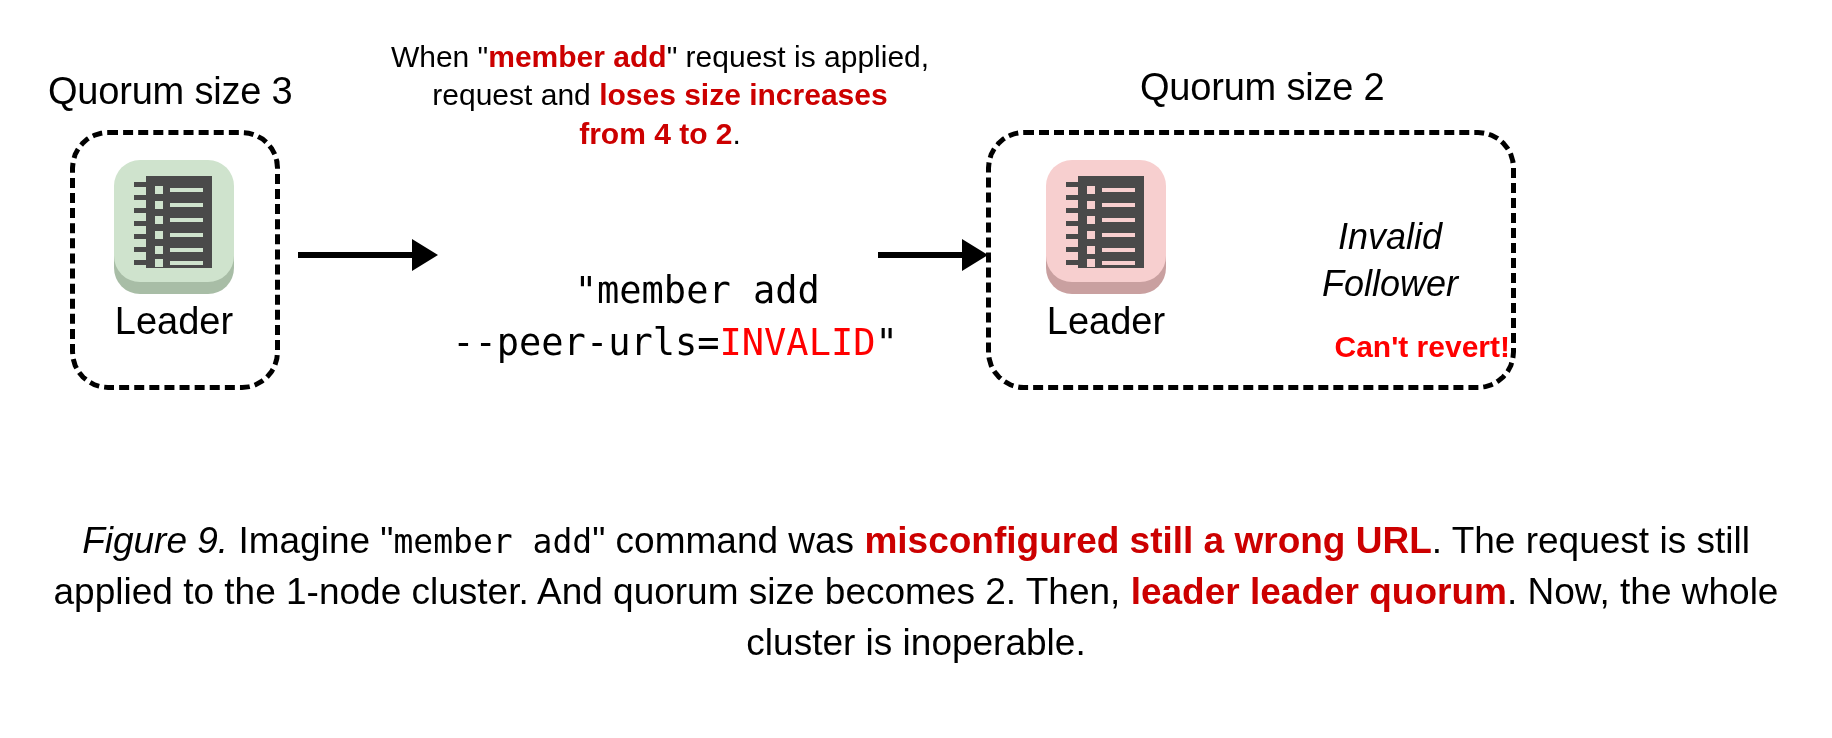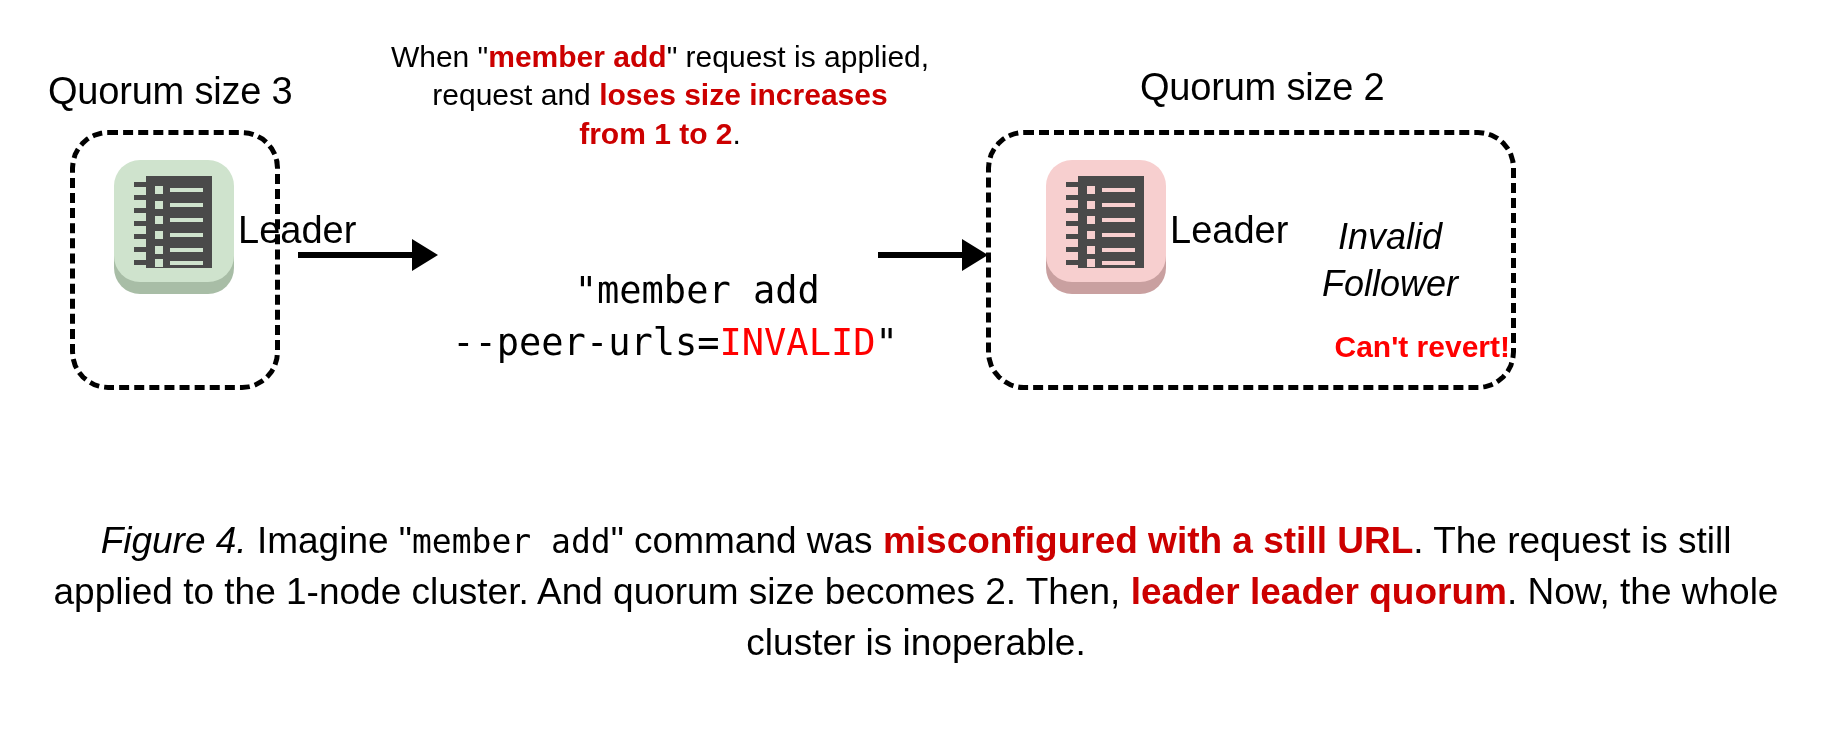--- a/index.html
+++ b/index.html
@@ -34,21 +34,21 @@
     border: 5px dashed #000000;
     border-radius: 38px;
     box-sizing: border-box;
     background: transparent;
   }
 
   
   .node {
     position: absolute;
     display: flex;
-    flex-direction: row;
+    flex-direction: column;
     align-items: center;
   }
   .node-icon-wrap {
     position: relative;
     width: 128px;
     height: 138px;
   }
   .node-icon-shadow {
     position: absolute;
     left: 4px;
@@ -199,21 +199,21 @@
         <div class="line" style="top:85px; background:#cfe3cd;"></div>
       </div>
     </div>
   </div>
   <div class="node-label">Leader</div>
 </div>
 
 <div class="center-note" style="left:360px; top:38px; width:600px;">
   <span>When "</span><span class="red">member add</span><span>" request is applied,</span><br>
   <span>request and </span><span class="red">loses size increases</span><br>
-  <span class="red">from 1 to 2</span><span>.</span>
+  <span class="red">from 4 to 2</span><span>.</span>
 </div>
 
 <div>
   <div class="arrow-line" style="left:298px; top:252px; width:118px;"></div>
   <div class="arrow-head" style="left:412px; top:239px;"></div>
 </div>
 
 <div class="command" style="left:440px; top:212px; width:470px;">
   <span>"member add</span><br><span>--peer-urls=</span><span style="color:#ff0000;">INVALID</span><span>"</span>
 </div>
@@ -259,14 +259,14 @@
 
 <div class="expect-text" style="left:1270px; top:165px; width:240px;">
   <br>
   <span>Invalid</span><br>
   <span>Follower</span>
 </div>
 
 <div class="cant-revert" style="left:1270px; top:330px; width:240px;">Can't revert!</div>
 
 <div class="caption">
-  <span class="fig">Figure 4.</span><span> Imagine "</span><span class="mono">member add</span><span>" command was </span><span class="red">misconfigured with a still URL</span><span>. The request is still applied to the 1-node cluster. And quorum size becomes 2. Then, </span><span class="red">leader leader quorum</span><span>. Now, the whole cluster is inoperable.</span>
+  <span class="fig">Figure 9.</span><span> Imagine "</span><span class="mono">member add</span><span>" command was </span><span class="red">misconfigured still a wrong URL</span><span>. The request is still applied to the 1-node cluster. And quorum size becomes 2. Then, </span><span class="red">leader leader quorum</span><span>. Now, the whole cluster is inoperable.</span>
 </div>
 
 </body></html>

